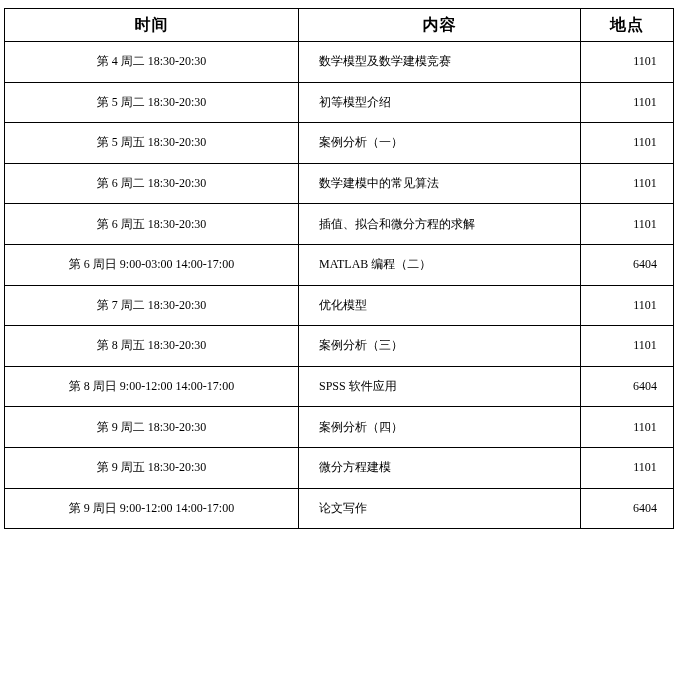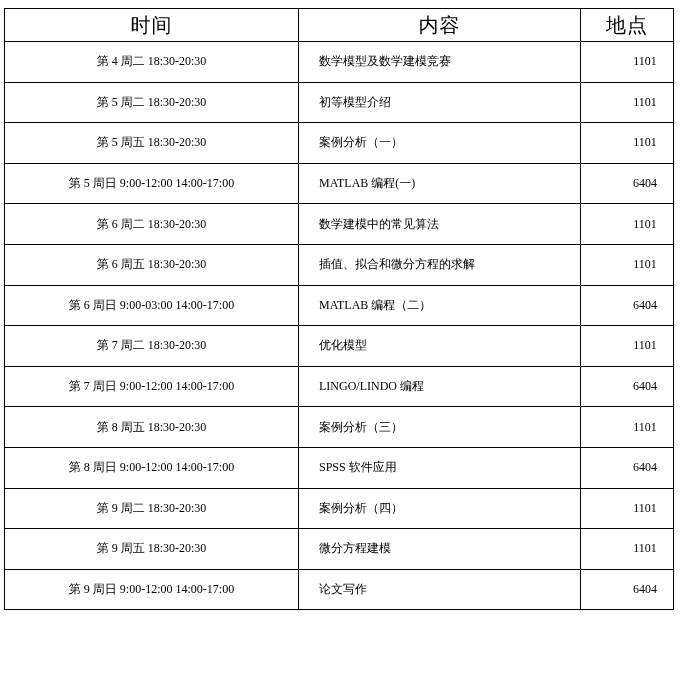--- a/index.html
+++ b/index.html
@@ -25,22 +25,22 @@
   .schedule-table th,
   .schedule-table td {
     border: 1px solid #000000;
     padding: 0;
     vertical-align: middle;
     overflow: hidden;
     white-space: nowrap;
   }
   .schedule-table th {
     height: 32px;
-    font-size: 20px;
-    font-weight: normal;
+    font-size: 16px;
+    font-weight: bold;
     text-align: center;
     letter-spacing: 1px;
   }
   .schedule-table td {
     height: 39.6px;
     font-size: 12px;
     font-weight: normal;
   }
   td.c-time { text-align: center; }
   td.c-content { text-align: left; padding-left: 20px; }
@@ -74,25 +74,20 @@
     <td class="c-content">初等模型介绍</td>
     <td class="c-loc">1101</td>
   </tr>
 
   <tr>
     <td class="c-time">第 5 周五 18:30-20:30</td>
     <td class="c-content">案例分析（一）</td>
     <td class="c-loc">1101</td>
   </tr>
 
-  <tr>
-    <td class="c-time">第 5 周日 9:00-12:00 14:00-17:00</td>
-    <td class="c-content">MATLAB 编程(一)</td>
-    <td class="c-loc">6404</td>
-  </tr>
 
   <tr>
     <td class="c-time">第 6 周二 18:30-20:30</td>
     <td class="c-content">数学建模中的常见算法</td>
     <td class="c-loc">1101</td>
   </tr>
 
   <tr>
     <td class="c-time">第 6 周五 18:30-20:30</td>
     <td class="c-content">插值、拟合和微分方程的求解</td>
@@ -105,25 +100,20 @@
     <td class="c-loc">6404</td>
   </tr>
 
   <tr>
     <td class="c-time">第 7 周二 18:30-20:30</td>
     <td class="c-content">优化模型</td>
     <td class="c-loc">1101</td>
   </tr>
 
 
-  <tr>
-    <td class="c-time">第 7 周日 9:00-12:00 14:00-17:00</td>
-    <td class="c-content">LINGO/LINDO 编程</td>
-    <td class="c-loc">6404</td>
-  </tr>
 
 
   <tr>
     <td class="c-time">第 8 周五 18:30-20:30</td>
     <td class="c-content">案例分析（三）</td>
     <td class="c-loc">1101</td>
   </tr>
 
   <tr>
     <td class="c-time">第 8 周日 9:00-12:00 14:00-17:00</td>

